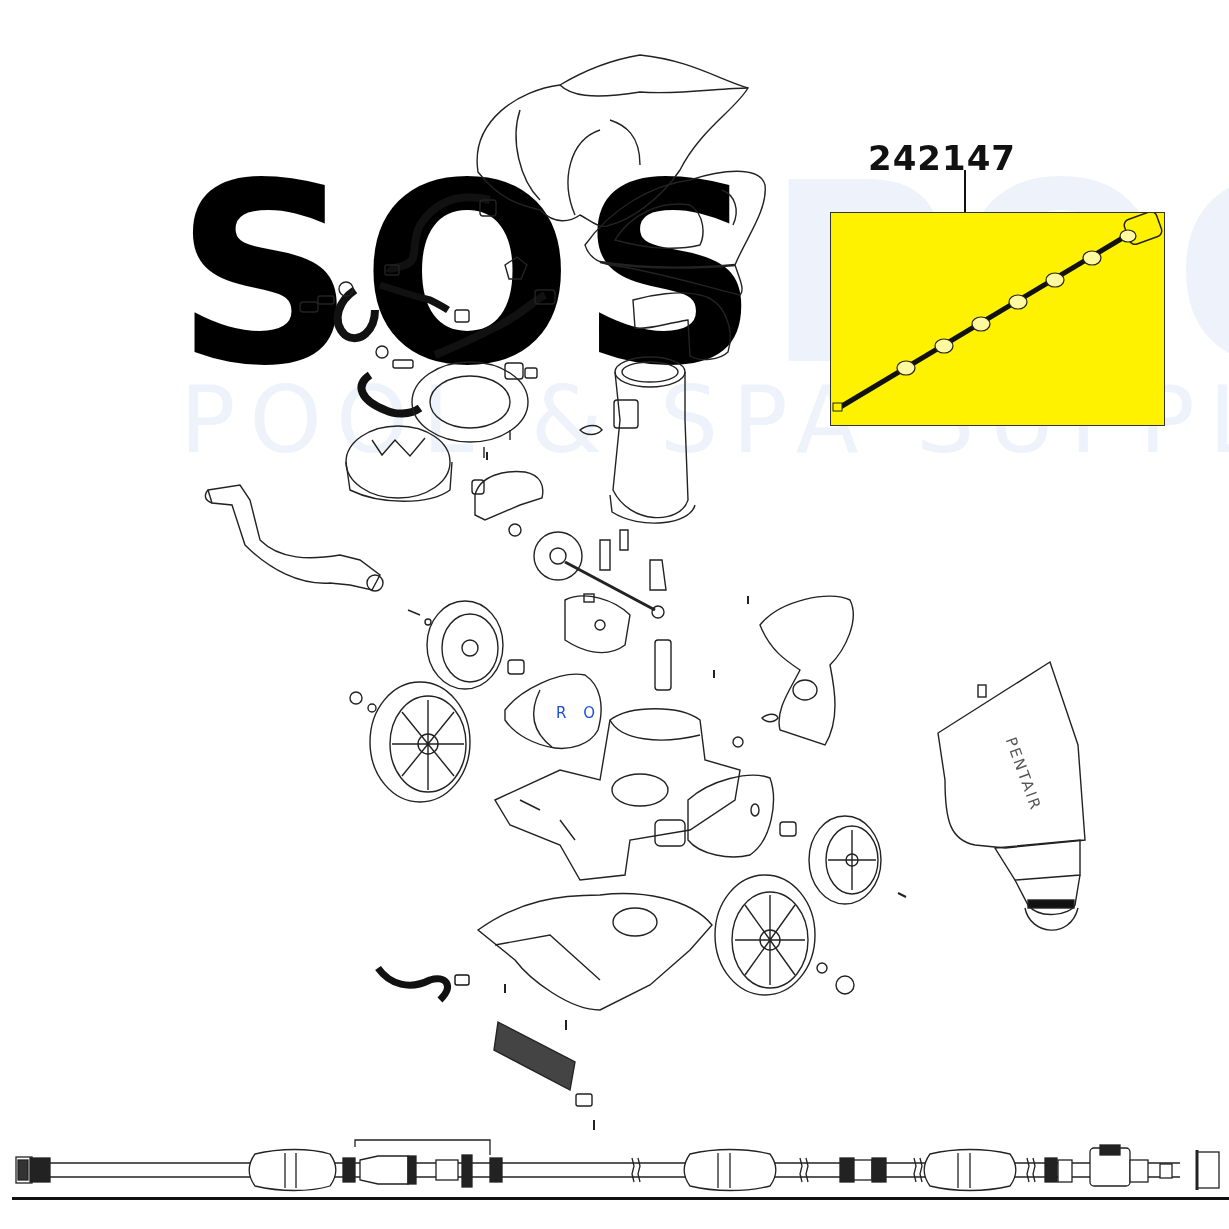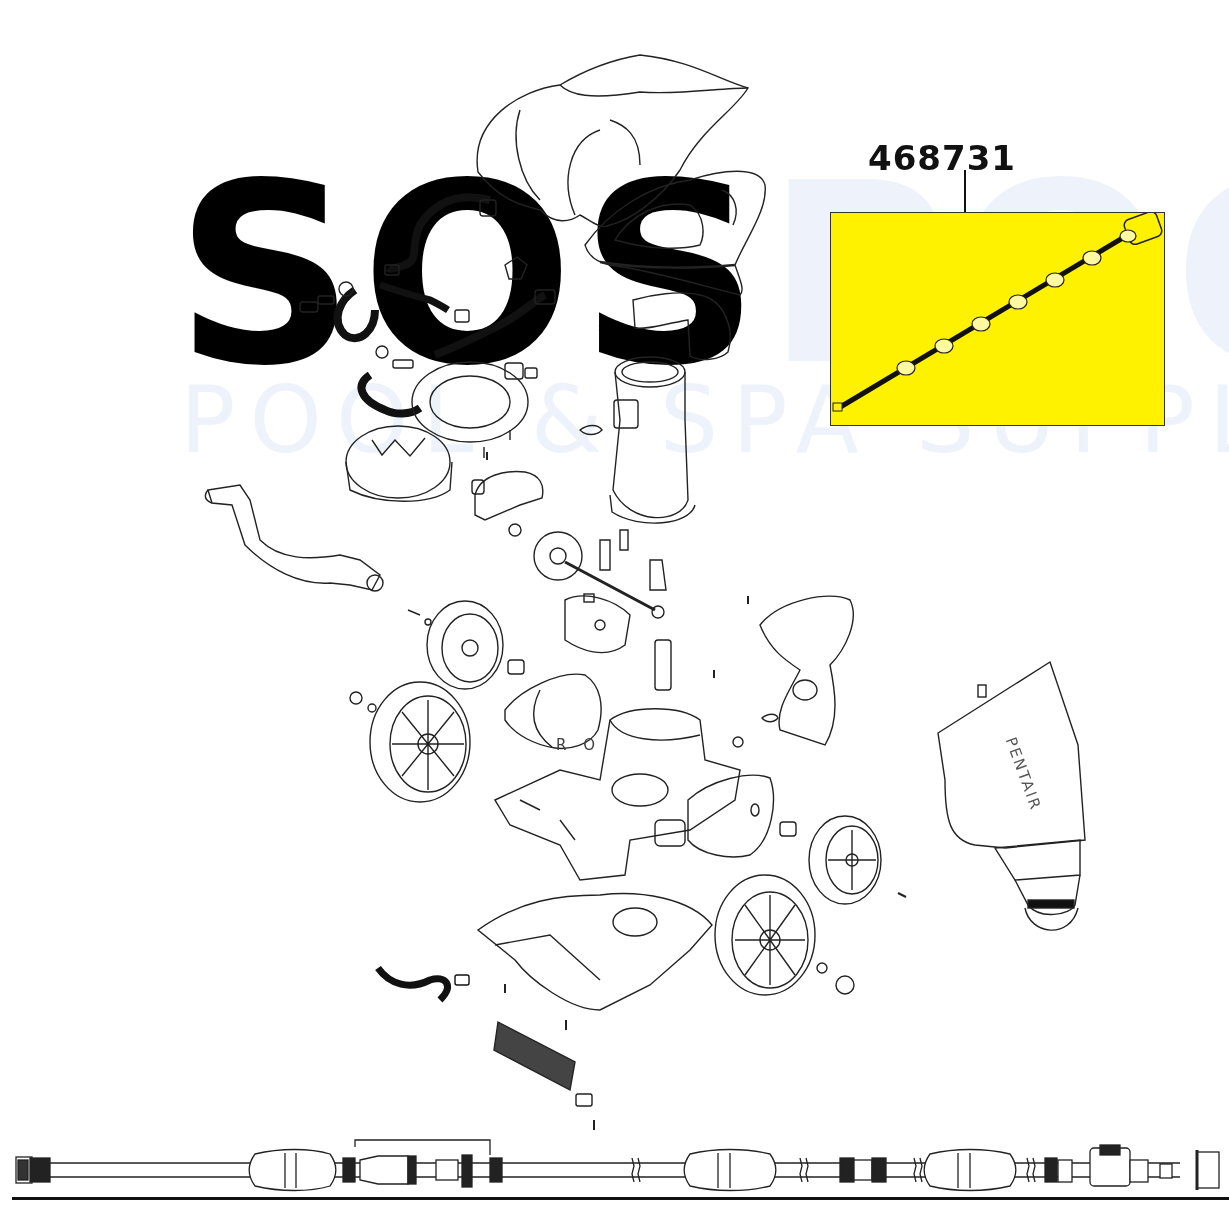--- a/index.html
+++ b/index.html
@@ -194,23 +194,23 @@
     <path d="M995 848 L1080 840 L1080 875 L1015 880 Z"></path>
     <path d="M1015 880 L1028 905 C1040 920 1070 915 1075 905 L1080 875"></path>
     <rect x="1028" y="900" width="46" height="8" fill="#111"></rect>
     <path d="M1025 908 C1030 935 1070 940 1078 908"></path>
     <rect x="978" y="685" width="8" height="12"></rect>
   </g>
 </svg>
 
 <div style="position:absolute; left:985px; top:765px; transform: rotate(70deg); font-size:15px; letter-spacing:2px; color:#555; font-family:'DejaVu Sans', sans-serif;">PENTAIR</div>
 
-<div style="position:absolute; left:556px; top:704px; font-size:15px; color:#404040; letter-spacing:6px; font-family:'DejaVu Sans', sans-serif;margin-top:32px;">R O</div>
-
-<div class="part-label">468731</div>
+<div style="position:absolute; left:556px; top:704px; font-size:15px; color:#1d4ed8; letter-spacing:6px; font-family:'DejaVu Sans', sans-serif;">R O</div>
+
+<div class="part-label">242147</div>
 <div class="leader"></div>
 <div class="highlight-box">
   <svg width="335" height="214" viewBox="0 0 335 214" fill="none">
     <line x1="6" y1="196" x2="300" y2="20" stroke="#111" stroke-width="5"></line>
     <rect x="295" y="2" width="34" height="26" rx="6" fill="#fff200" stroke="#222" stroke-width="1.5" transform="rotate(-20 312 15)"></rect>
     <g fill="#fff9a0" stroke="#222" stroke-width="1.2">
       <ellipse cx="75" cy="155" rx="9" ry="7"></ellipse>
       <ellipse cx="113" cy="133" rx="9" ry="7"></ellipse>
       <ellipse cx="150" cy="111" rx="9" ry="7"></ellipse>
       <ellipse cx="187" cy="89" rx="9" ry="7"></ellipse>

